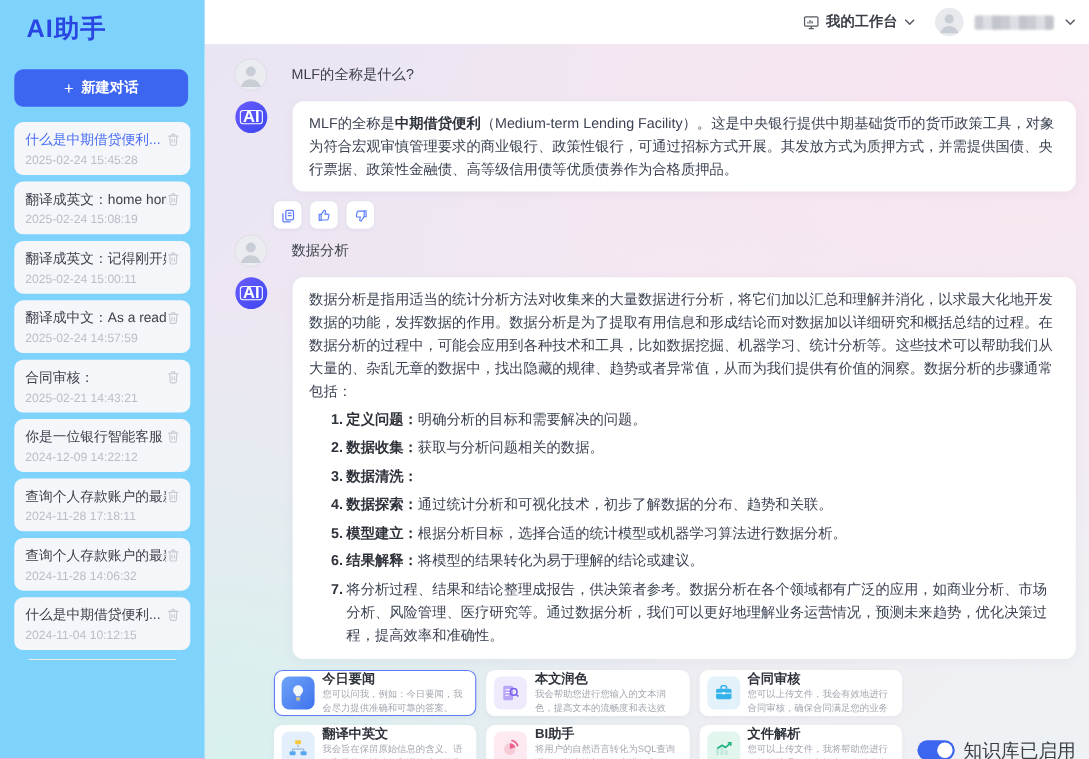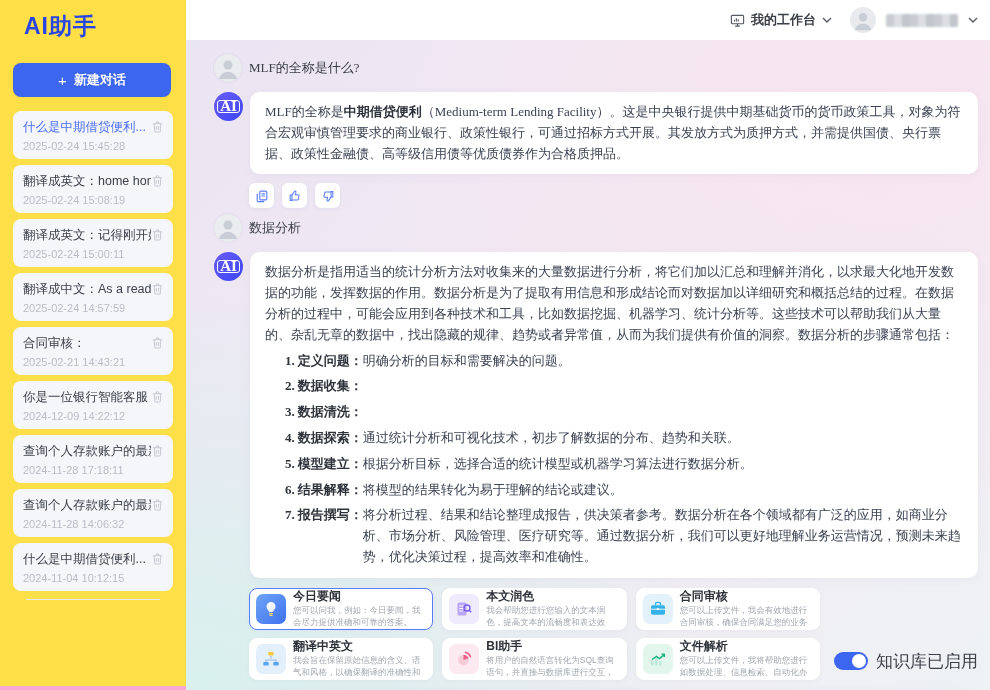--- a/index.html
+++ b/index.html
@@ -1,20 +1,20 @@
 <!DOCTYPE html>
 <html><head>
 <meta charset="utf-8">
 <style>
   * { margin:0; padding:0; box-sizing:border-box; }
   html,body { width:990px; height:690px; font-family:"Liberation Sans","DejaVu Sans",sans-serif; background:#fff; overflow:hidden; }
   .app { position:relative; width:990px; height:690px; }
 
   
-  .sidebar { position:absolute; left:0; top:0; width:186px; height:690px; background:#fde047; border-bottom:4px solid #f9a8d4; z-index:3; }
+  .sidebar { position:absolute; left:0; top:0; width:186px; height:690px; background:#7dd3fc; border-bottom:1px solid #f9a8d4; z-index:3; }
   .logo { font-size:23px; font-weight:bold; color:#2946e4; letter-spacing:1px; padding:11px 0 0 24px; }
   .new-chat-btn { margin:21px 13px 14px 13px; height:34px; background:#3d66f0; color:#fff; border:none; border-radius:8px; width:158px;
     font-size:13px; font-weight:bold; display:flex; align-items:center; justify-content:center; gap:7px; cursor:pointer; font-family:inherit; }
   .new-chat-btn .plus { font-size:15px; font-weight:normal; }
   .history { padding:0 13px; }
   .hist-item { position:relative; background:#f5f6f9; border-radius:8px; padding:8px 10px 7px 10px; margin-bottom:6px; cursor:pointer; }
   .hist-title { font-size:12.5px; color:#3c414b; margin-bottom:4px; white-space:nowrap; overflow:hidden; max-width:128px; }
   .hist-item.active .hist-title { color:#4a6ef5; }
   .hist-time { font-size:11px; color:#b9bdc7; }
   .hist-trash { position:absolute; right:9px; top:9px; width:13px; height:14px; cursor:pointer; }
@@ -30,21 +30,21 @@
     background:repeating-linear-gradient(90deg,#c9ccd2 0 8px,#dcdee3 8px 16px,#c2c5cc 16px 24px); filter:blur(1.2px); }
 
   
   .main { position:absolute; left:186px; top:40px; width:804px; height:650px; overflow:hidden;
     background:
       radial-gradient(ellipse at 90% 10%, rgba(248,228,240,.85), transparent 55%),
       radial-gradient(ellipse at 2% 98%, rgba(213,241,238,.9), transparent 45%),
       linear-gradient(135deg,#eae5f3 0%, #f2e9f2 45%, #eef2f4 100%);
     padding:8px 12px 0 28px; }
 
-  .msg-row { display:flex; gap:7px;font-family:Liberation Serif, serif; }
+  .msg-row { display:flex; gap:23px; }
   .msg-row.user { align-items:center; margin-top:6px; }
   .msg-row.ai { align-items:flex-start; margin-top:10px; }
   .avatar { width:28px; height:28px; border-radius:50%; background:#ebecf0; flex:none; overflow:hidden; box-shadow:0 0 0 1px rgba(0,0,0,.04); }
   .user-text { font-size:13px; color:#3b3f47; }
   .ai-avatar { width:29px; height:29px; border-radius:50%; background:linear-gradient(135deg,#6a5cff,#3b46f1); flex:none;
     display:flex; align-items:center; justify-content:center; }
   .ai-badge { color:#fff; font-size:15px; font-weight:bold; border:1.3px solid #fff; border-radius:3px; padding:0 2px; line-height:11px; }
   .ai-card { background:#fff; border-radius:10px; padding:10px 15px; font-size:13px; line-height:1.6; color:#3b4252; flex:1; box-shadow:0 2px 10px rgba(90,80,140,.05); }
   .ai-card b { color:#2e323a; }
   .steps { margin:4px 0 0 6px; padding-left:14px; }
@@ -261,20 +261,21 @@
         <span>数据分析是指用适当的统计分析方法对收集来的大量数据进行分析，将它们加以汇总和理解并消化，以求最大化地开发数据的功能，发挥数据的作用。数据分析是为了提取有用信息和形成结论而对数据加以详细研究和概括总结的过程。在数据分析的过程中，可能会应用到各种技术和工具，比如数据挖掘、机器学习、统计分析等。这些技术可以帮助我们从大量的、杂乱无章的数据中，找出隐藏的规律、趋势或者异常值，从而为我们提供有价值的洞察。数据分析的步骤通常包括：</span>
         <ol class="steps">
           <li>
               <span class="step-num">1.</span>
               <span class="step-term">定义问题：</span>
               <span class="step-desc">明确分析的目标和需要解决的问题。</span>
             </li>
           <li>
               <span class="step-num">2.</span>
               <span class="step-term">数据收集：</span>
+              <span class="step-desc">获取与分析问题相关的数据。</span>
             </li>
           <li>
               <span class="step-num">3.</span>
               <span class="step-term">数据清洗：</span>
             </li>
           <li>
               <span class="step-num">4.</span>
               <span class="step-term">数据探索：</span>
               <span class="step-desc">通过统计分析和可视化技术，初步了解数据的分布、趋势和关联。</span>
             </li>
@@ -283,21 +284,20 @@
               <span class="step-term">模型建立：</span>
               <span class="step-desc">根据分析目标，选择合适的统计模型或机器学习算法进行数据分析。</span>
             </li>
           <li>
               <span class="step-num">6.</span>
               <span class="step-term">结果解释：</span>
               <span class="step-desc">将模型的结果转化为易于理解的结论或建议。</span>
             </li>
           <li>
               <span class="step-num">7.</span>
-              <span class="step-term">报告撰写：</span>
               <span class="step-desc">将分析过程、结果和结论整理成报告，供决策者参考。数据分析在各个领域都有广泛的应用，如商业分析、市场分析、风险管理、医疗研究等。通过数据分析，我们可以更好地理解业务运营情况，预测未来趋势，优化决策过程，提高效率和准确性。</span>
             </li>
         </ol>
       </div>
     </div>
 
     <div class="bottom">
       <div class="cards-grid">
         <div class="qcard active">
           <div class="qicon qi-bulb">

